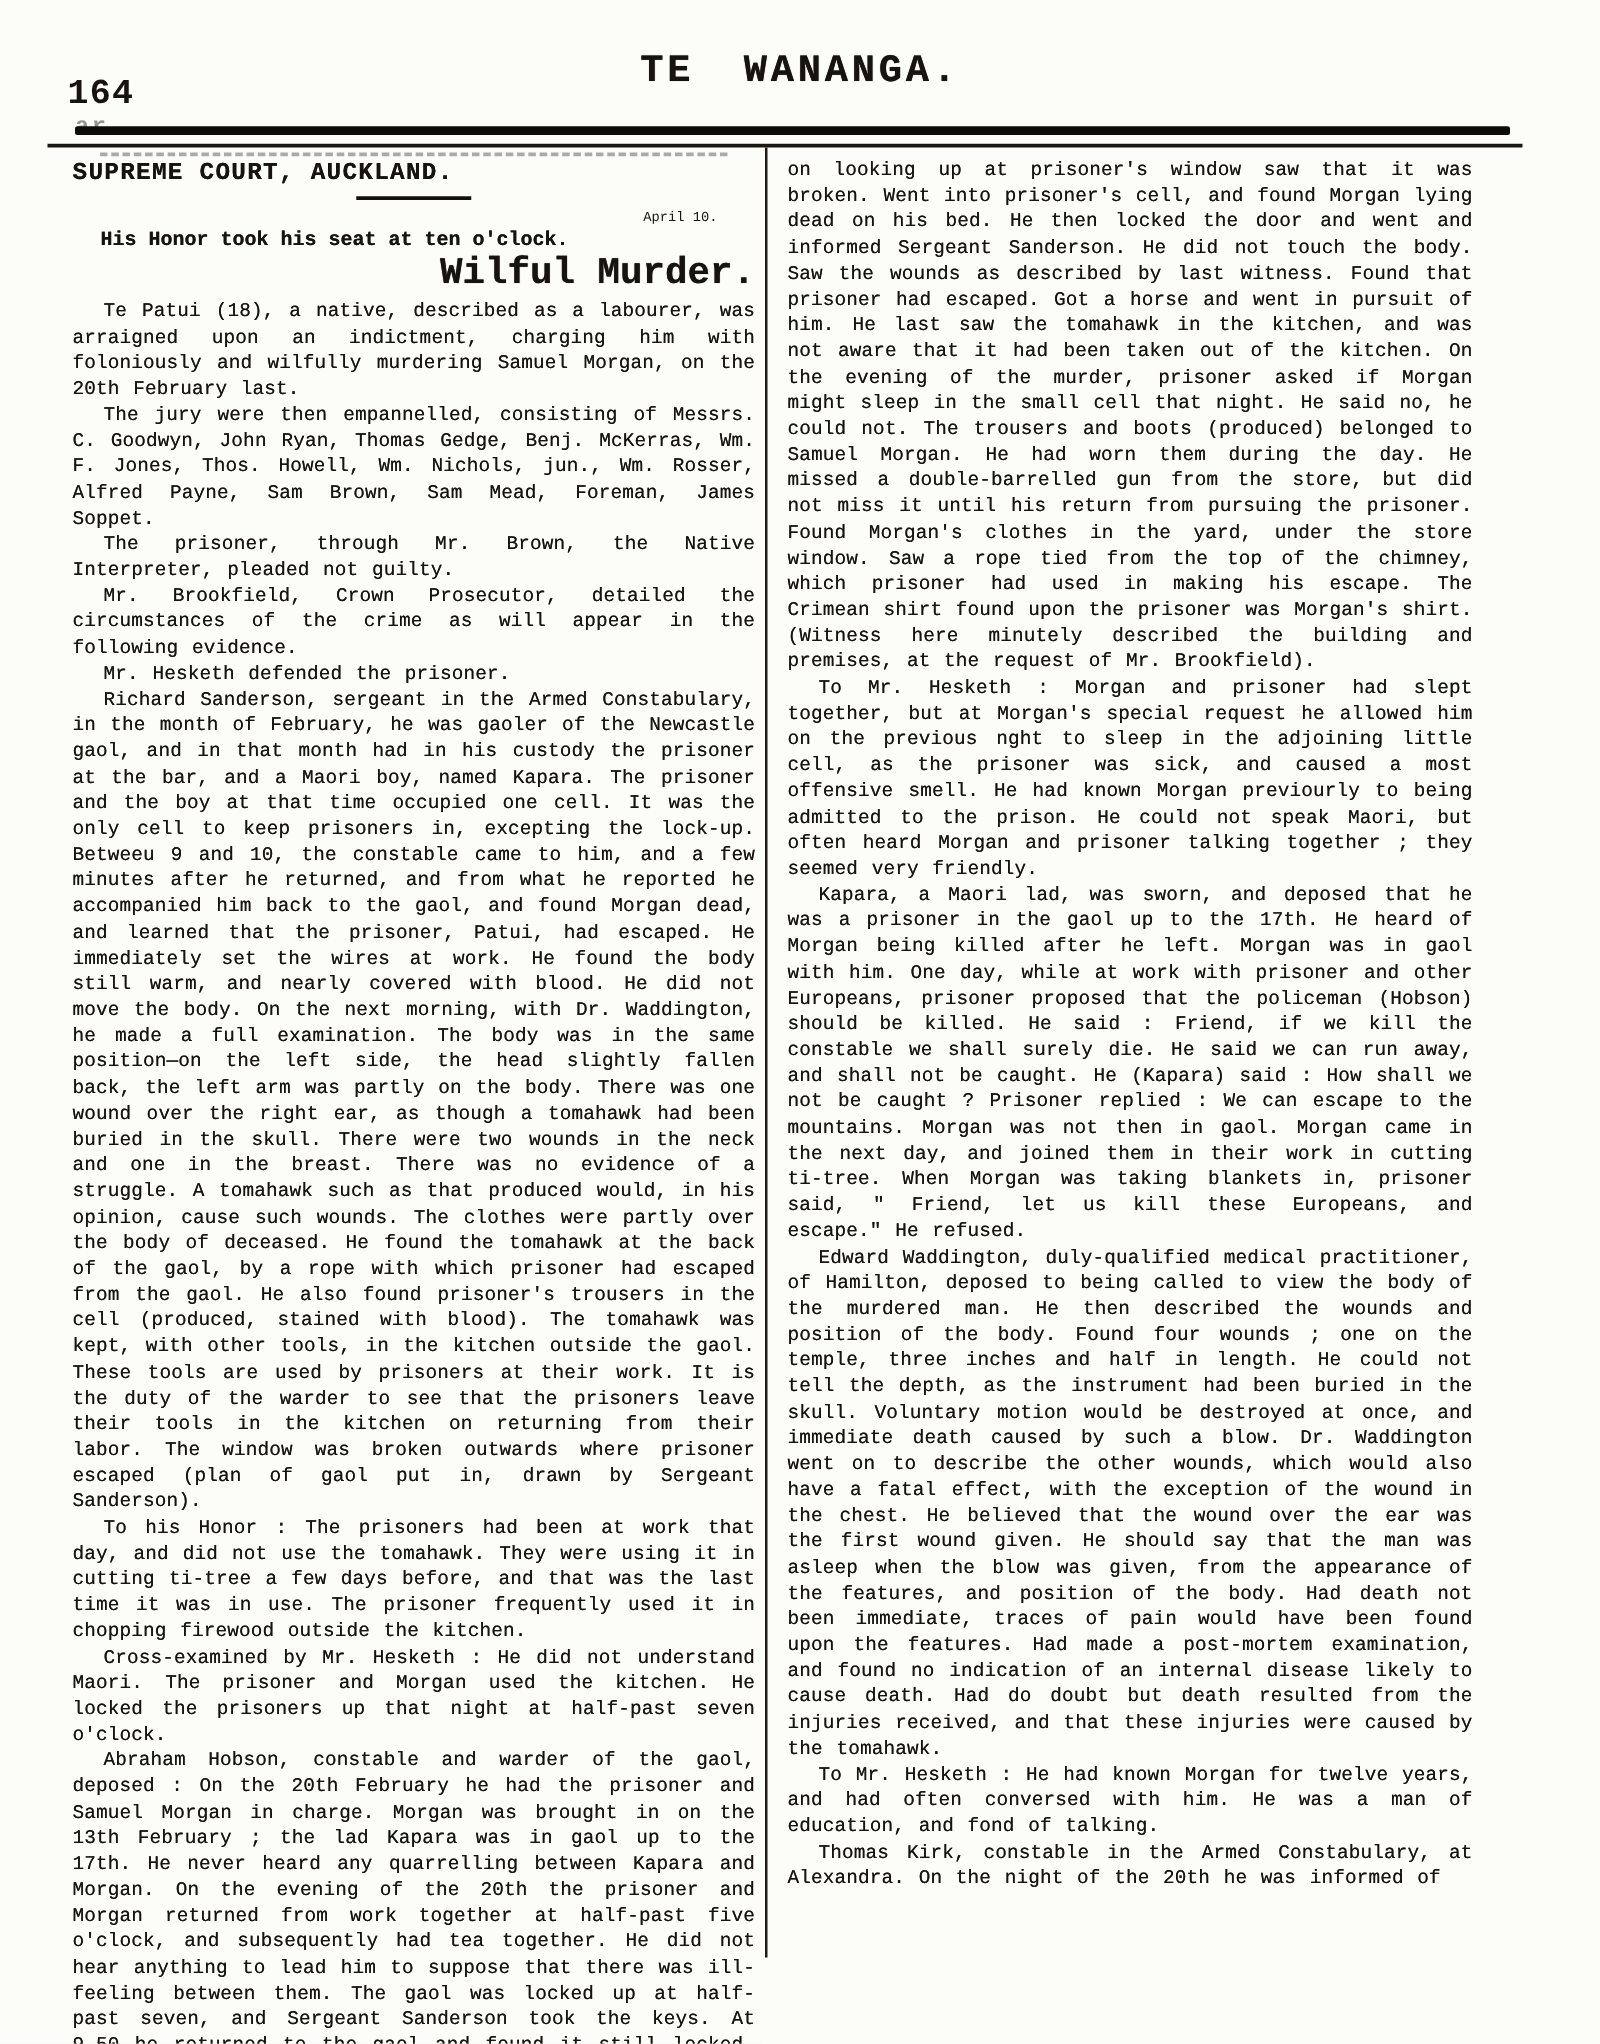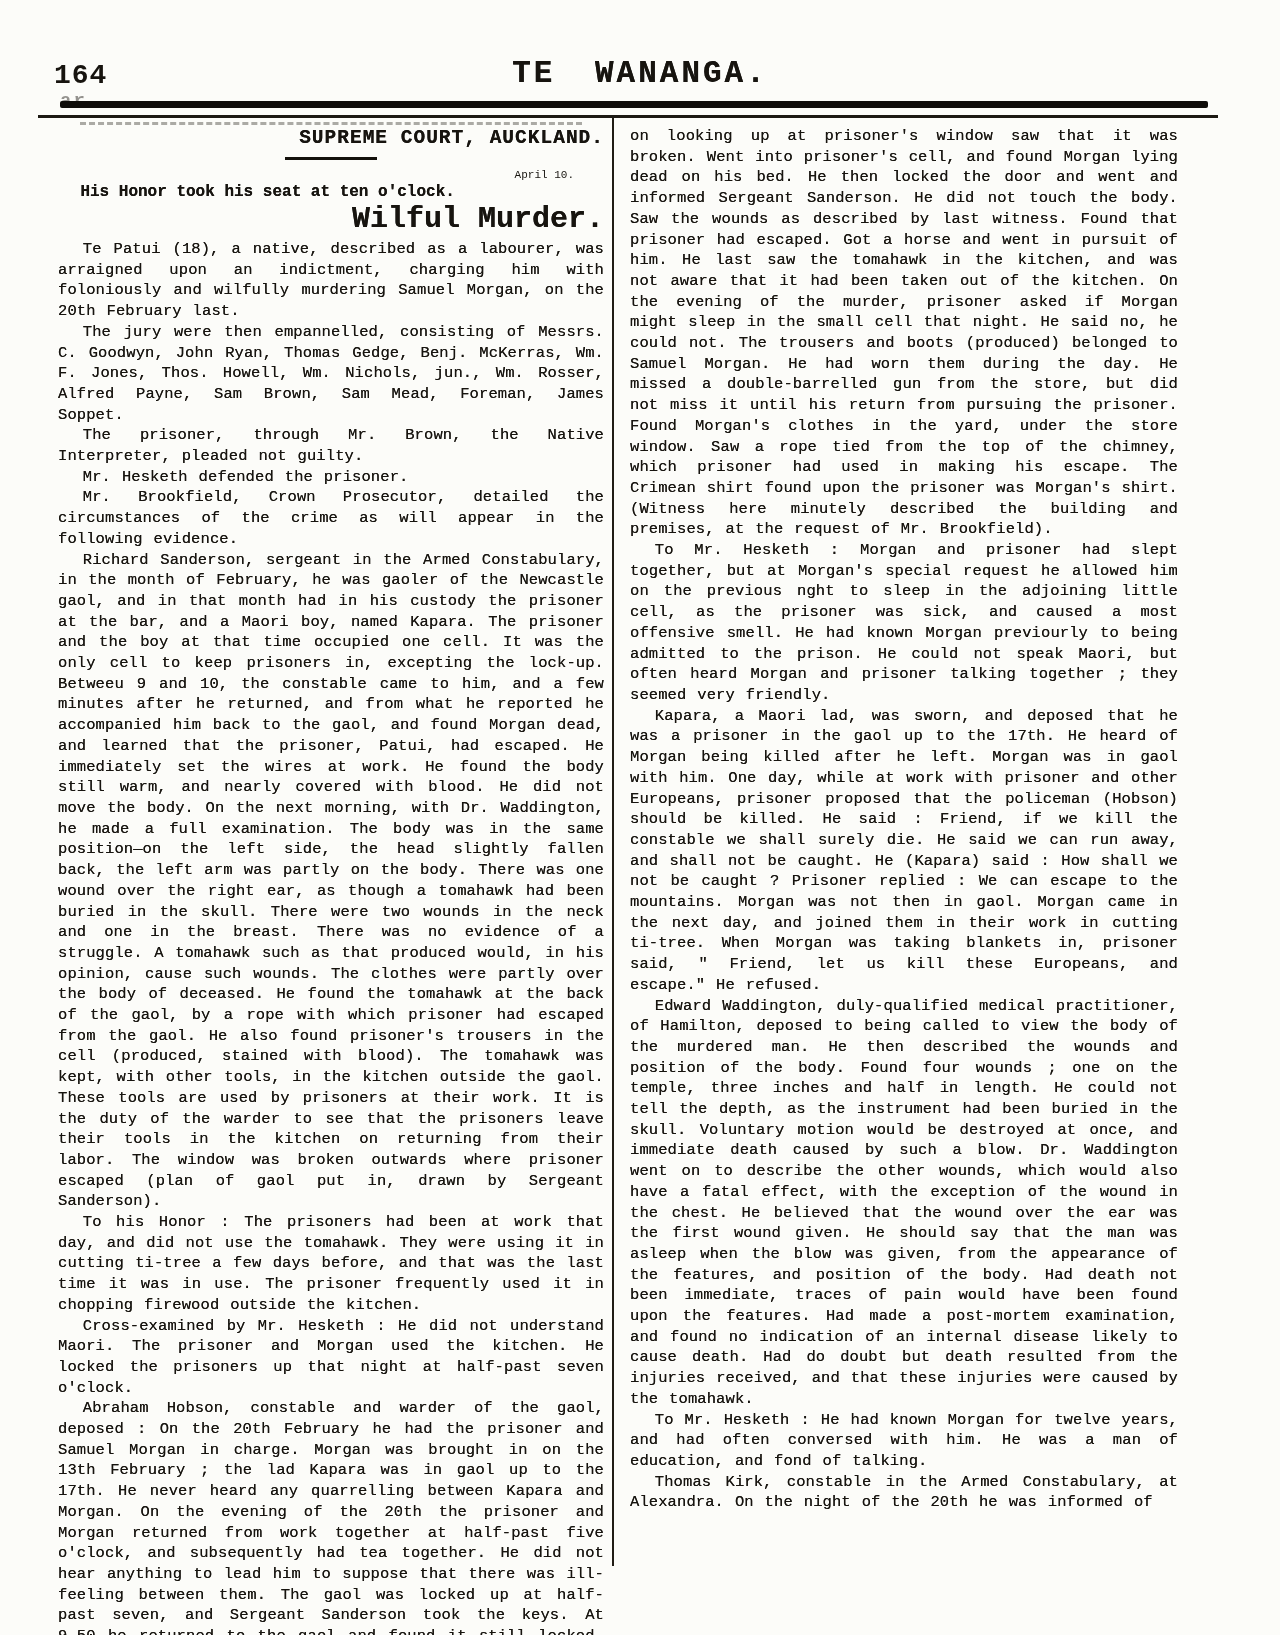--- a/index.html
+++ b/index.html
@@ -37,21 +37,21 @@
     font-size: 19px;
     font-weight: bold;
     opacity: 0.45;
     filter: blur(0.6px);
     letter-spacing: 2px;
   }
   .masthead {
     position: absolute;
     left: 0;
     right: 0;
-    top: 56px;
+    top: 40px;
     text-align: center;
     font-size: 31px;
     font-weight: bold;
     letter-spacing: 3px;
     word-spacing: 18px;
     text-shadow: 0 0 0.6px rgba(0,0,0,.85);
   }
   .rule-thick {
     position: absolute;
     left: 60px;
@@ -87,21 +87,21 @@
   
   .artifact-dashes {
     border-top: 3px dashed rgba(20,16,10,.35);
     width: 92%;
     margin: 0 auto 2px auto;
     height: 0;
     filter: blur(.4px);
   }
   .section-heading {
     margin: 0;
-    text-align: right;
+    text-align: left;
     font-size: 19.5px;
     font-weight: bold;
     letter-spacing: 1px;
     text-shadow: 0 0 0.5px rgba(0,0,0,.9);
   }
   .heading-rule {
     width: 92px;
     height: 3px;
     background: #14110c;
     margin: 8px auto 9px auto;
@@ -159,22 +159,22 @@
     <div class="artifact-dashes"></div>
     <h2 class="section-heading">SUPREME COURT, AUCKLAND.</h2>
     <div class="heading-rule"></div>
     <p class="dateline">April 10.</p>
     <p class="opening-line">His Honor took his seat at ten o'clock.</p>
     <h3 class="article-heading">Wilful Murder.</h3>
     <div>
         <p class="body-para">Te Patui (18), a native, described as a labourer, was arraigned upon an indictment, charging him with foloniously and wilfully murdering Samuel Morgan, on the 20th February last.</p>
         <p class="body-para">The jury were then empannelled, consisting of Messrs. C. Goodwyn, John Ryan, Thomas Gedge, Benj. McKerras, Wm. F. Jones, Thos. Howell, Wm. Nichols, jun., Wm. Rosser, Alfred Payne, Sam Brown, Sam Mead, Foreman, James Soppet.</p>
         <p class="body-para">The prisoner, through Mr. Brown, the Native Interpreter, pleaded not guilty.</p>
+        <p class="body-para">Mr. Brookfield, Crown Prosecutor, detailed the circumstances of the crime as will appear in the following evidence.</p>
         <p class="body-para">Mr. Hesketh defended the prisoner.</p>
-        <p class="body-para">Mr. Brookfield, Crown Prosecutor, detailed the circumstances of the crime as will appear in the following evidence.</p>
         <p class="body-para">Richard Sanderson, sergeant in the Armed Constabulary, in the month of February, he was gaoler of the Newcastle gaol, and in that month had in his custody the prisoner at the bar, and a Maori boy, named Kapara. The prisoner and the boy at that time occupied one cell. It was the only cell to keep prisoners in, excepting the lock-up. Betweeu 9 and 10, the constable came to him, and a few minutes after he returned, and from what he reported he accompanied him back to the gaol, and found Morgan dead, and learned that the prisoner, Patui, had escaped. He immediately set the wires at work. He found the body still warm, and nearly covered with blood. He did not move the body. On the next morning, with Dr. Waddington, he made a full examination. The body was in the same position—on the left side, the head slightly fallen back, the left arm was partly on the body. There was one wound over the right ear, as though a tomahawk had been buried in the skull. There were two wounds in the neck and one in the breast. There was no evidence of a struggle. A tomahawk such as that produced would, in his opinion, cause such wounds. The clothes were partly over the body of deceased. He found the tomahawk at the back of the gaol, by a rope with which prisoner had escaped from the gaol. He also found prisoner's trousers in the cell (produced, stained with blood). The tomahawk was kept, with other tools, in the kitchen outside the gaol. These tools are used by prisoners at their work. It is the duty of the warder to see that the prisoners leave their tools in the kitchen on returning from their labor. The window was broken outwards where prisoner escaped (plan of gaol put in, drawn by Sergeant Sanderson).</p>
         <p class="body-para">To his Honor : The prisoners had been at work that day, and did not use the tomahawk. They were using it in cutting ti-tree a few days before, and that was the last time it was in use. The prisoner frequently used it in chopping firewood outside the kitchen.</p>
         <p class="body-para">Cross-examined by Mr. Hesketh : He did not understand Maori. The prisoner and Morgan used the kitchen. He locked the prisoners up that night at half-past seven o'clock.</p>
         <p class="body-para">Abraham Hobson, constable and warder of the gaol, deposed : On the 20th February he had the prisoner and Samuel Morgan in charge. Morgan was brought in on the 13th February ; the lad Kapara was in gaol up to the 17th. He never heard any quarrelling between Kapara and Morgan. On the evening of the 20th the prisoner and Morgan returned from work together at half-past five o'clock, and subsequently had tea together. He did not hear anything to lead him to suppose that there was ill-feeling between them. The gaol was locked up at half-past seven, and Sergeant Sanderson took the keys. At 9.50 he returned to the gaol and found it still locked. He went into the yard, and stepped on a piece of glass, and</p>
       </div>
   </div>
 
   <div class="col col-right">
     <p class="body-para no-indent">on looking up at prisoner's window saw that it was broken. Went into prisoner's cell, and found Morgan lying dead on his bed. He then locked the door and went and informed Sergeant Sanderson. He did not touch the body. Saw the wounds as described by last witness. Found that prisoner had escaped. Got a horse and went in pursuit of him. He last saw the tomahawk in the kitchen, and was not aware that it had been taken out of the kitchen. On the evening of the murder, prisoner asked if Morgan might sleep in the small cell that night. He said no, he could not. The trousers and boots (produced) belonged to Samuel Morgan. He had worn them during the day. He missed a double-barrelled gun from the store, but did not miss it until his return from pursuing the prisoner. Found Morgan's clothes in the yard, under the store window. Saw a rope tied from the top of the chimney, which prisoner had used in making his escape. The Crimean shirt found upon the prisoner was Morgan's shirt. (Witness here minutely described the building and premises, at the request of Mr. Brookfield).</p>
     <div>

